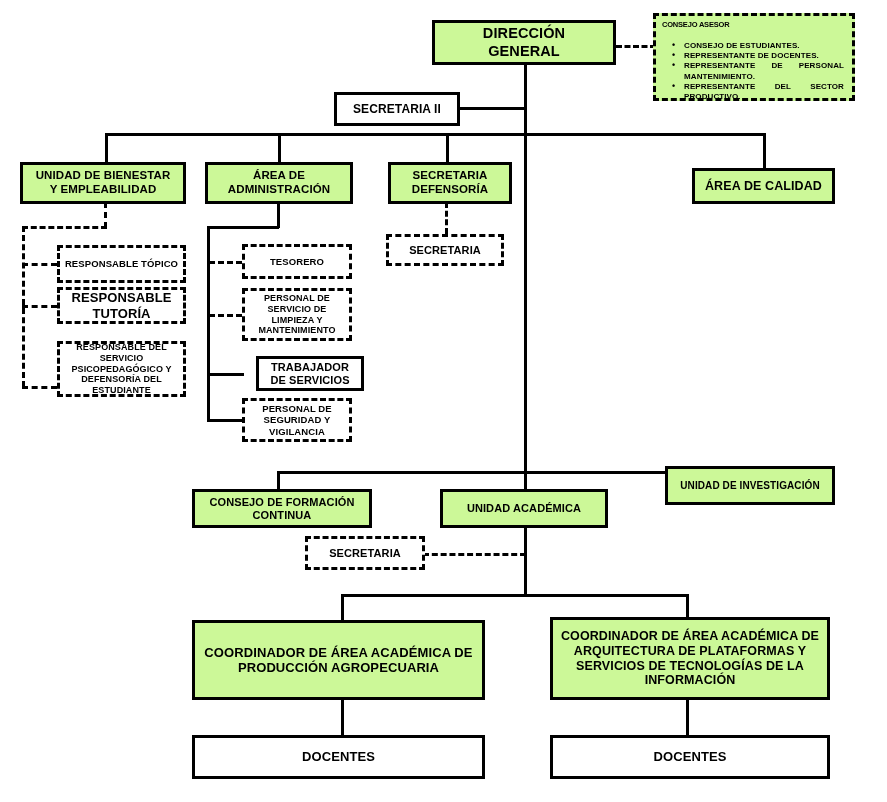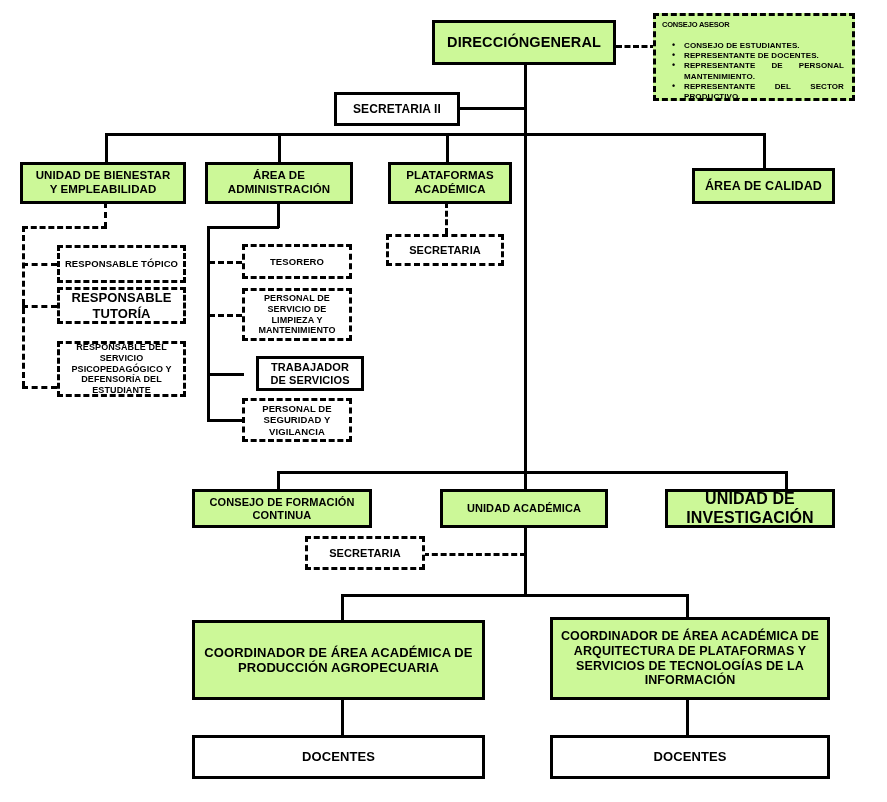--- a/index.html
+++ b/index.html
@@ -109,21 +109,21 @@
 
   <div class="dline dh" style="left:423px;top:553px;width:103px;"></div>
 
   <div class="line h" style="left:341px;top:594px;width:348px;"></div>
   <div class="line v" style="left:341px;top:594px;height:26px;"></div>
   <div class="line v" style="left:686px;top:594px;height:26px;"></div>
 
   <div class="line v" style="left:341px;top:700px;height:35px;"></div>
   <div class="line v" style="left:686px;top:700px;height:35px;"></div>
 
-  <div class="box solid green" style="left:432px;top:20px;width:184px;height:45px;font-size:14.5px;flex-direction:row;">
+  <div class="box solid green" style="left:432px;top:20px;width:184px;height:45px;font-size:14.5px;flex-direction:column;">
     <span>DIRECCIÓN</span>
     <span>GENERAL</span>
   </div>
 
   <div class="box dashed green" style="left:653px;top:13px;width:202px;height:88px;align-items:flex-start;justify-content:flex-start;padding:5px 2px 0 2px;">
     <div class="bullets">
       <div class="hdr">CONSEJO ASESOR</div>
       <ul>
         <li>CONSEJO DE ESTUDIANTES.</li>
         <li>REPRESENTANTE DE DOCENTES.</li>
@@ -132,21 +132,21 @@
       </ul>
     </div>
   </div>
 
   <div class="box solid" style="left:334px;top:92px;width:126px;height:34px;font-size:12px;">SECRETARIA II</div>
 
   <div class="box solid green" style="left:20px;top:162px;width:166px;height:42px;font-size:11.5px;padding:0 11px;">UNIDAD DE BIENESTAR Y EMPLEABILIDAD</div>
 
   <div class="box solid green" style="left:205px;top:162px;width:148px;height:42px;font-size:11.5px;padding:0 5px;">ÁREA DE ADMINISTRACIÓN</div>
 
-  <div class="box solid green" style="left:388px;top:162px;width:124px;height:42px;font-size:11.5px;padding:0 4px;">PLATAFORMAS ACADÉMICA</div>
+  <div class="box solid green" style="left:388px;top:162px;width:124px;height:42px;font-size:11.5px;padding:0 4px;">SECRETARIA DEFENSORÍA</div>
 
   <div class="box solid green" style="left:692px;top:168px;width:143px;height:36px;font-size:12.5px;">ÁREA DE CALIDAD</div>
 
   <div class="box dashed" style="left:57px;top:245px;width:129px;height:38px;font-size:9.5px;padding:0 4px;">RESPONSABLE TÓPICO</div>
 
   <div class="box dashed" style="left:57px;top:287px;width:129px;height:37px;font-size:13px;padding:0 4px;">RESPONSABLE TUTORÍA</div>
 
   <div class="box dashed" style="left:57px;top:341px;width:129px;height:56px;font-size:9px;padding:0 4px;">RESPONSABLE DEL SERVICIO PSICOPEDAGÓGICO Y DEFENSORÍA DEL ESTUDIANTE</div>
 
   <div class="box dashed" style="left:242px;top:244px;width:110px;height:35px;font-size:9.5px;padding:0 4px;">TESORERO</div>
@@ -156,21 +156,21 @@
   <div class="box solid" style="left:256px;top:356px;width:108px;height:35px;font-size:11px;padding:0 4px;">TRABAJADOR DE SERVICIOS</div>
 
   <div class="box dashed" style="left:242px;top:398px;width:110px;height:44px;font-size:9.5px;padding:0 4px;">PERSONAL DE SEGURIDAD Y VIGILANCIA</div>
 
   <div class="box dashed" style="left:386px;top:234px;width:118px;height:32px;font-size:11px;">SECRETARIA</div>
 
   <div class="box solid green" style="left:192px;top:489px;width:180px;height:39px;font-size:11px;padding:0 5px;">CONSEJO DE FORMACIÓN CONTINUA</div>
 
   <div class="box solid green" style="left:440px;top:489px;width:168px;height:39px;font-size:11px;padding:16px 5px;">UNIDAD ACADÉMICA</div>
 
-  <div class="box solid green" style="left:665px;top:489px;width:170px;height:39px;font-size:16px;padding:0 5px;">UNIDAD DE INVESTIGACIÓN</div>
+  <div class="box solid green" style="left:665px;top:466px;width:170px;height:39px;font-size:10px;padding:0 5px;">UNIDAD DE INVESTIGACIÓN</div>
 
   <div class="box dashed" style="left:305px;top:536px;width:120px;height:34px;font-size:11px;">SECRETARIA</div>
 
   <div class="box solid green" style="left:192px;top:620px;width:293px;height:80px;font-size:13px;padding:0 8px;">COORDINADOR DE ÁREA ACADÉMICA DE PRODUCCIÓN AGROPECUARIA</div>
 
   <div class="box solid green" style="left:550px;top:617px;width:280px;height:83px;font-size:12.5px;padding:0 6px;">COORDINADOR DE ÁREA ACADÉMICA DE ARQUITECTURA DE PLATAFORMAS Y SERVICIOS DE TECNOLOGÍAS DE LA INFORMACIÓN</div>
 
   <div class="box solid" style="left:192px;top:735px;width:293px;height:44px;font-size:13px;">DOCENTES</div>
 
   <div class="box solid" style="left:550px;top:735px;width:280px;height:44px;font-size:13px;">DOCENTES</div>

